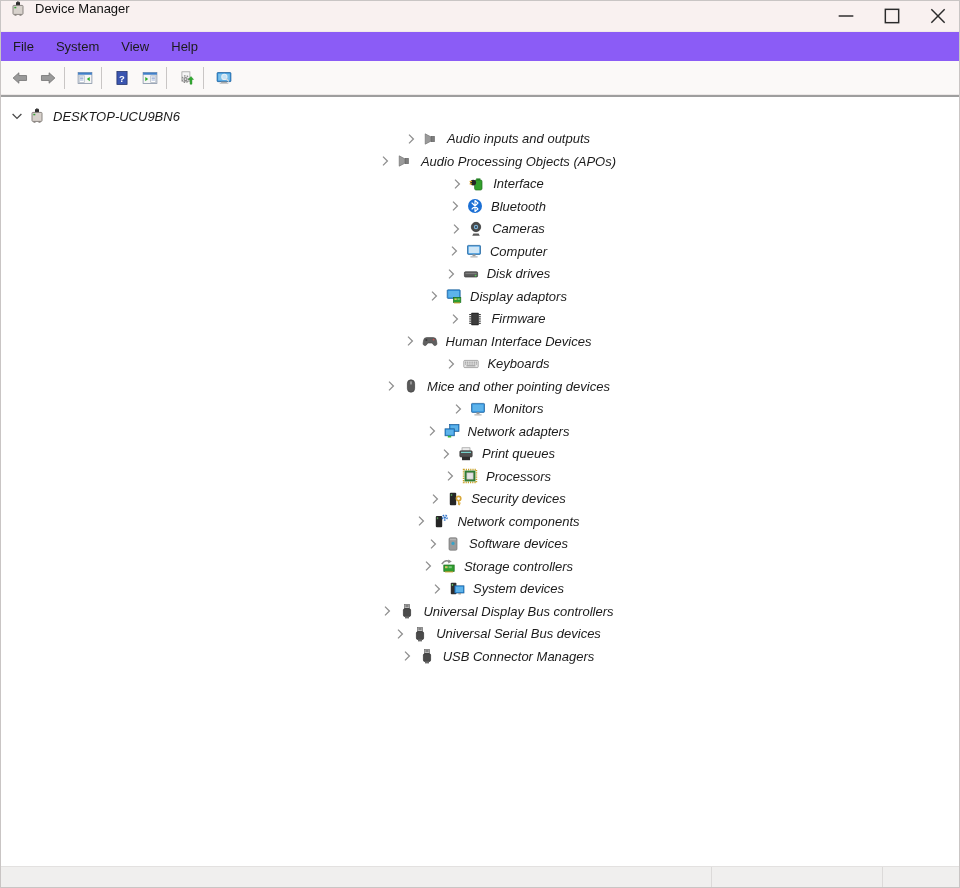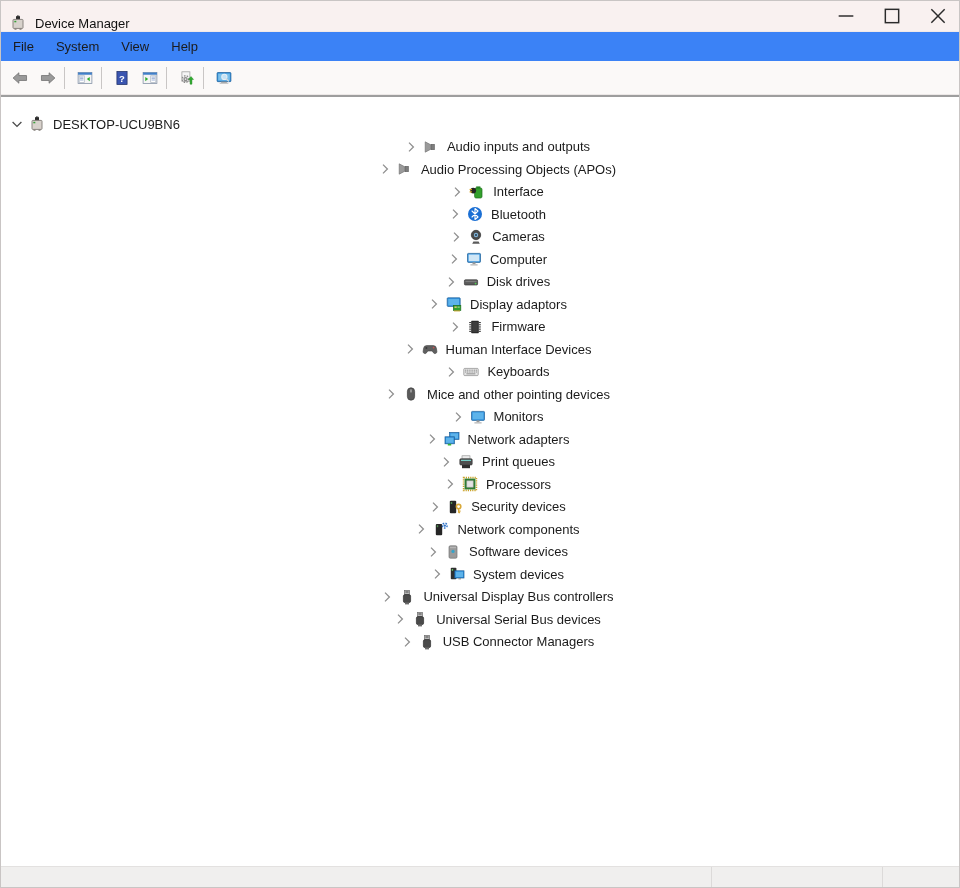--- a/index.html
+++ b/index.html
@@ -13,34 +13,34 @@
   .window {
     width: 960px; height: 888px;
     display: flex; flex-direction: column;
     border: 1px solid #c9c5c4;
     background: #ffffff;
   }
   
   .titlebar {
     height: 30px; flex: 0 0 30px;
     background: var(--titlebar-bg, #f9f1f0);
-    display: flex; align-items: flex-end;
+    display: flex; align-items: flex-start;
   }
   .titlebar .app-icon { width: 16px; height: 16px; margin-left: 9px; flex: 0 0 16px; }
   .titlebar .title-text { margin-left: 9px; font-size: 13px; color: #111; }
   .titlebar .spacer { flex: 1 1 auto; }
   .caption-btn {
     width: 46px; height: 30px; display: flex; align-items: center; justify-content: center;
     background: transparent; border: none; cursor: default;
   }
   .caption-btn svg { display: block; }
   
   .menubar {
     height: 30px; flex: 0 0 30px;
-    background: #3b82f6;
+    background: #8b5cf6;
     display: flex; align-items: center;
     border-top: 1px solid #f1e9e8;
     padding-left: 1px;
   }
   .menu-item {
     padding: 0 11px; height: 100%;
     display: flex; align-items: center;
     font-size: 13px; color: #1b1b1b;
   }
   
@@ -57,22 +57,23 @@
   }
   .tool-btn svg { width: 22px; height: 22px; display: block; }
   .tool-sep {
     width: 1px; height: 22px; background: #c9c6c5; margin: 0 4px; flex: 0 0 1px;
   }
   
   .tree-area {
     flex: 1 1 auto;
     background: #ffffff;
     border-top: 2px solid #9e9e9e;
-    padding-top: 16px;
+    padding-top: 8px;
     overflow: hidden;
+    font-style: italic;
   }
   .tree-row {
     height: 22.5px; display: flex; align-items: center;
     white-space: nowrap;
   }
   .tree-row.root { padding-left: 8px; }
   .tree-row.child { padding-left: 33px; justify-content: center; }
   .twisty {
     width: 16px; height: 16px; flex: 0 0 16px;
     display: flex; align-items: center; justify-content: center;
@@ -560,20 +561,38 @@
         <span class="node-label">Software devices</span>
       </div>
       <div class="tree-row child">
         <span class="twisty">
           <svg viewBox="0 0 16 16">
             <path d="M6 3.6 L10.4 8 L6 12.4" fill="none" stroke="#8f8f8f" stroke-width="1.3"></path>
           </svg>
         </span>
         <span class="node-icon">
           <svg viewBox="0 0 16 16">
+            <path d="M1.8 6.2 q3.4 -5.2 7.4 -2.6" fill="none" stroke="#8a8a8a" stroke-width="1.5"></path>
+            <path d="M8.4 1.6 l3.4 2 -3.6 1.9 z" fill="#8a8a8a"></path>
+            <rect x="3.8" y="7" width="10.4" height="6.4" fill="#2f9e2f" stroke="#1d6f1d" stroke-width="0.7"></rect>
+            <rect x="5" y="8.2" width="2.6" height="2" fill="#d9c16a"></rect>
+            <rect x="8.6" y="8.2" width="3.2" height="2" fill="#7cc77c"></rect>
+            <rect x="5" y="13.4" width="8" height="1" fill="#c9a227"></rect>
+          </svg>
+        </span>
+        <span class="node-label">Storage controllers</span>
+      </div>
+      <div class="tree-row child">
+        <span class="twisty">
+          <svg viewBox="0 0 16 16">
+            <path d="M6 3.6 L10.4 8 L6 12.4" fill="none" stroke="#8f8f8f" stroke-width="1.3"></path>
+          </svg>
+        </span>
+        <span class="node-icon">
+          <svg viewBox="0 0 16 16">
             <rect x="1.8" y="1.8" width="5.6" height="11.4" rx="0.8" fill="#2f2f2f"></rect>
             <rect x="2.8" y="3" width="1.3" height="1.8" fill="#66c266"></rect>
             <rect x="5.8" y="4.8" width="9.2" height="7.2" fill="#2f8fdd" stroke="#1e5f96" stroke-width="0.7"></rect>
             <rect x="6.8" y="5.8" width="7.2" height="5.2" fill="#5db3ea"></rect>
             <rect x="9.4" y="12" width="2.6" height="1.4" fill="#9a9a9a"></rect>
           </svg>
         </span>
         <span class="node-label">System devices</span>
       </div>
       <div class="tree-row child">

